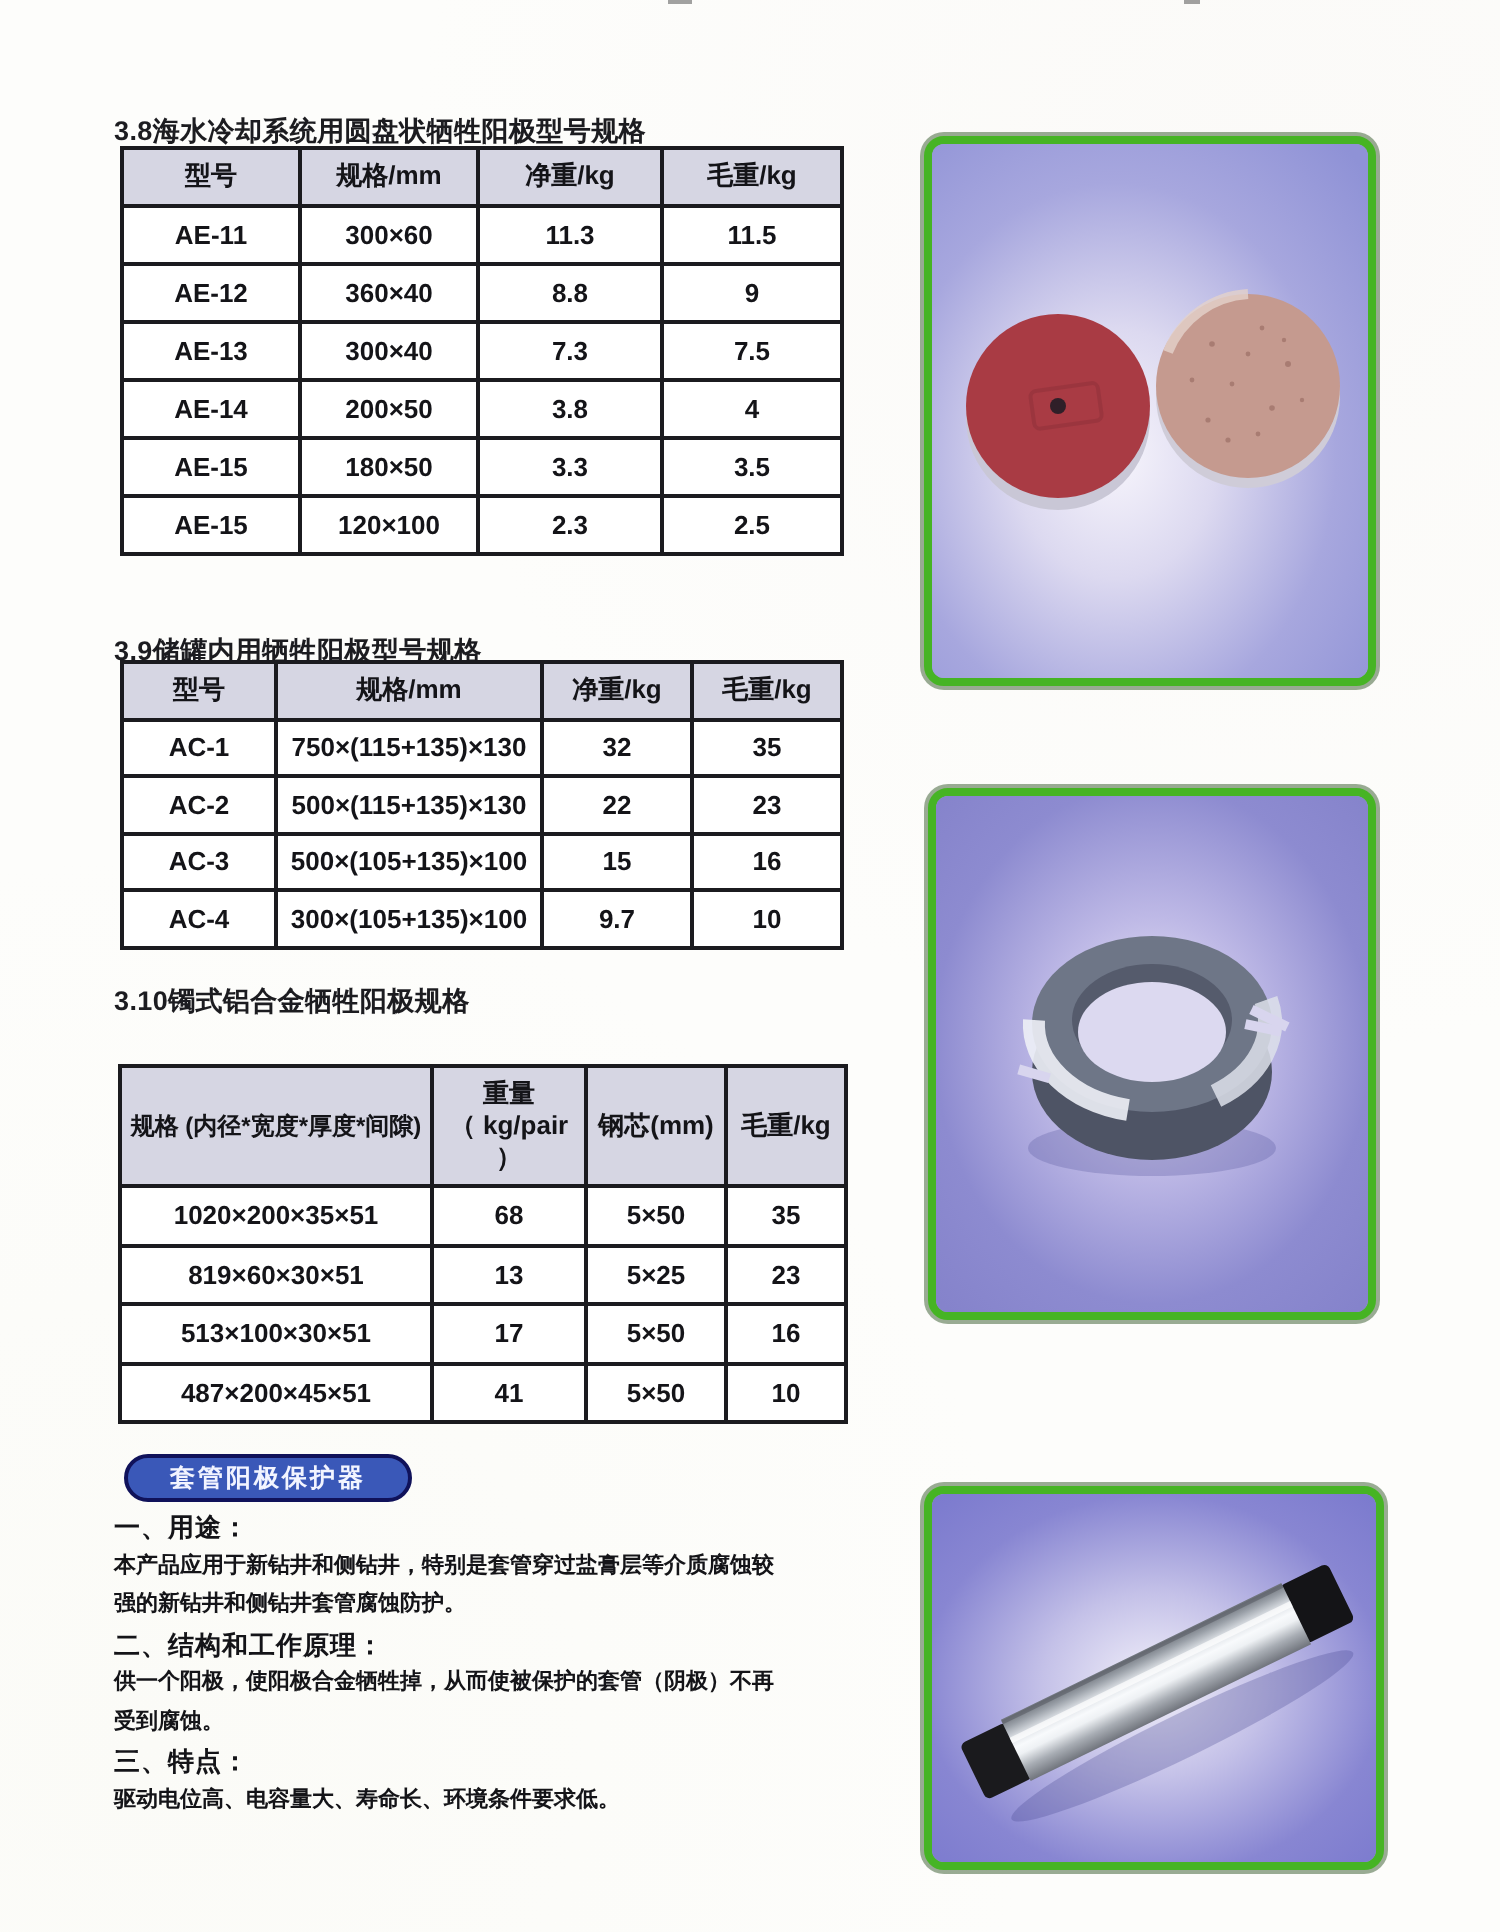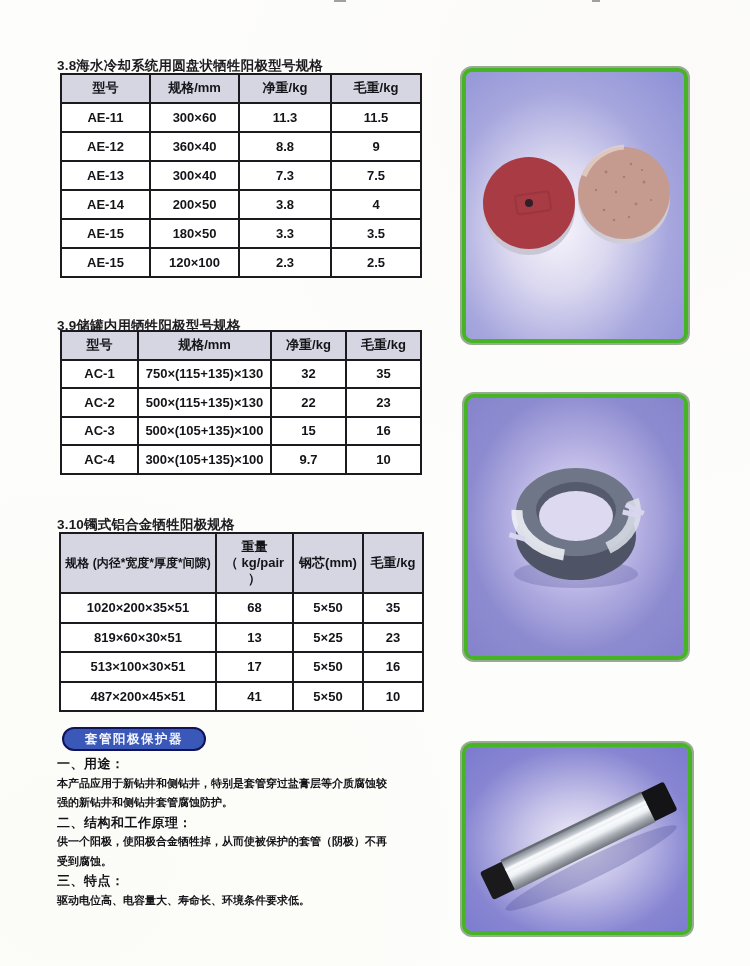--- a/index.html
+++ b/index.html
@@ -135,21 +135,21 @@
         </tr>
         <tr>
           <td>AC-4</td>
           <td>300×(105+135)×100</td>
           <td>9.7</td>
           <td>10</td>
         </tr>
       </tbody>
     </table>
 
-  <div class="sec-title" style="left:57px;top:500px;text-align:center;">3.10镯式铝合金牺牲阳极规格</div>
+  <div class="sec-title" style="left:57px;top:476px;text-align:center;">3.10镯式铝合金牺牲阳极规格</div>
   <table class="spec" id="table-3" style="left:59px;top:532px;width:363px;">
     <colgroup>
         <col style="width:156px">
         <col style="width:77px">
         <col style="width:70px">
         <col style="width:60px">
       </colgroup>
   <thead>
         <tr>
           <th>规格 (内径*宽度*厚度*间隙)</th>

